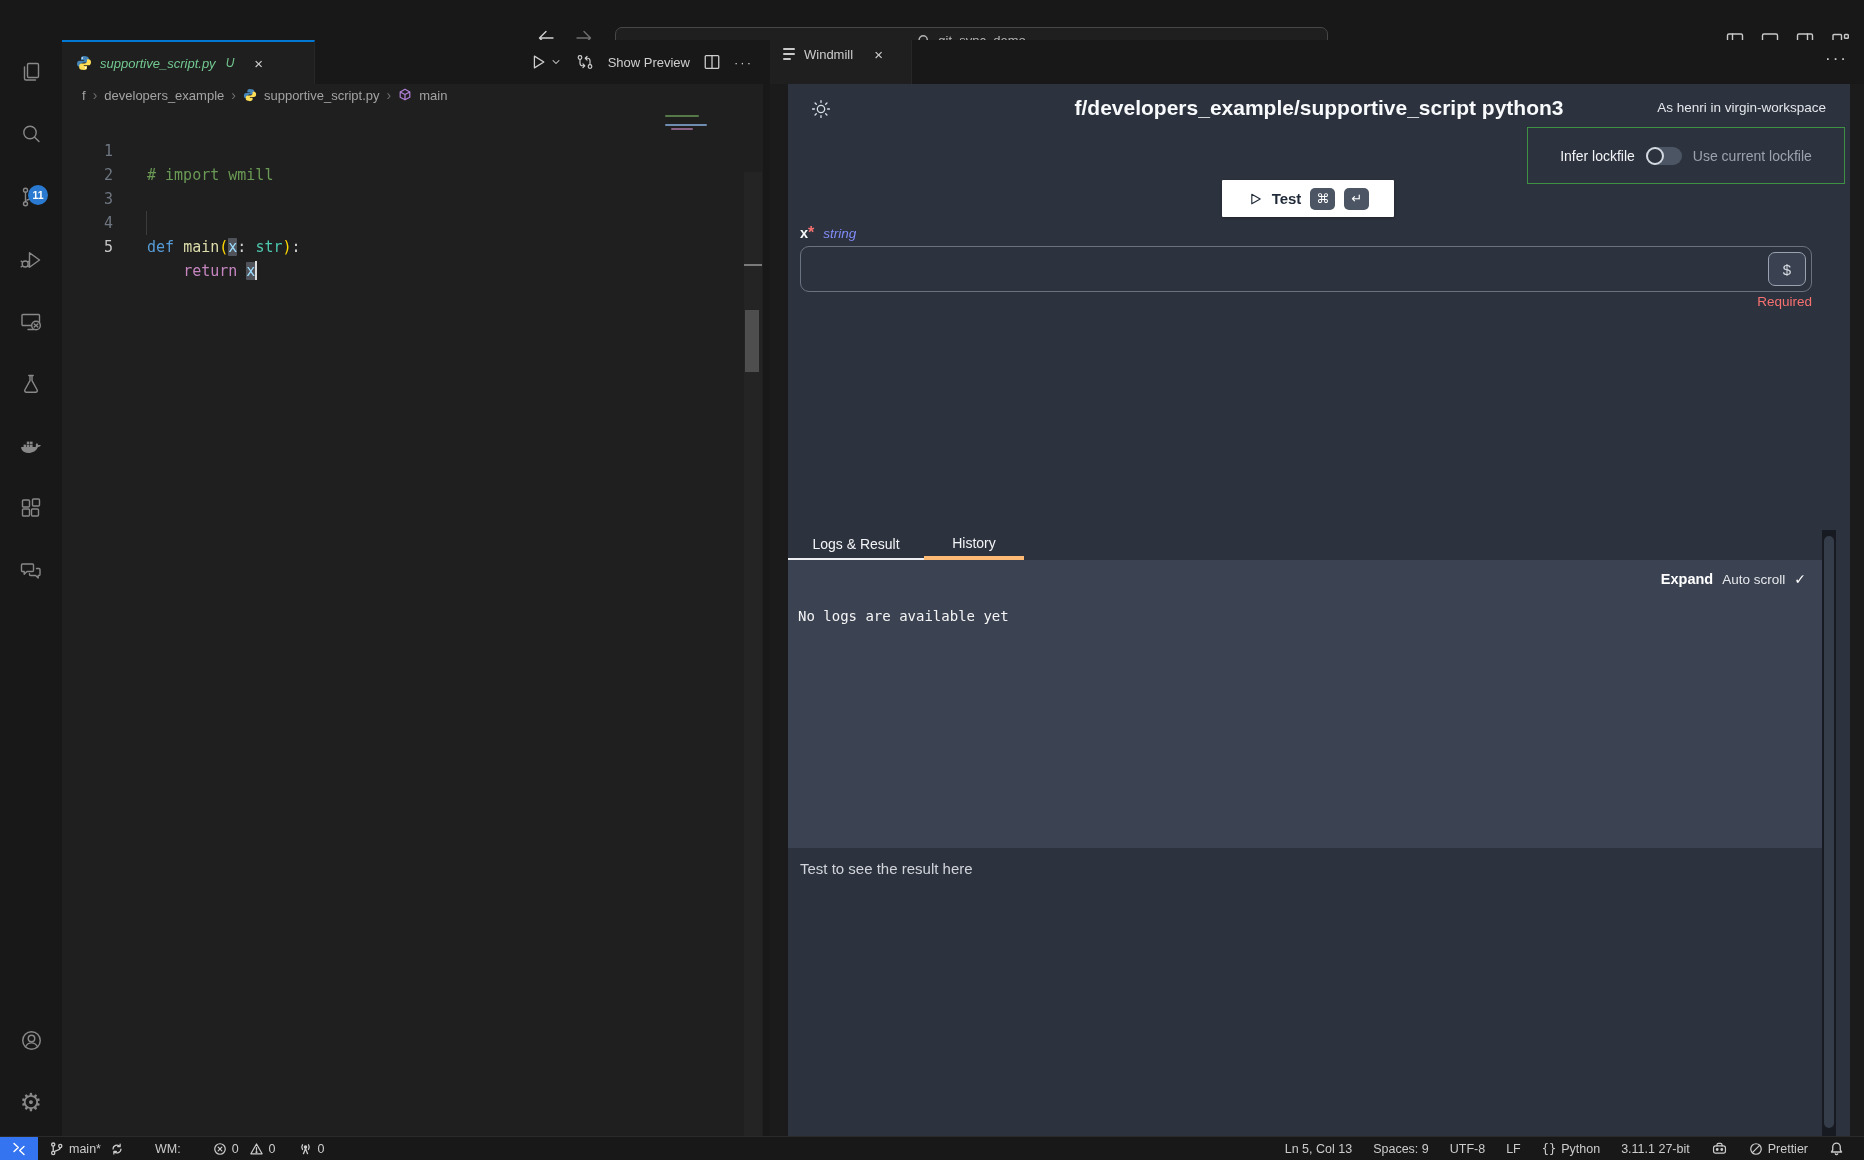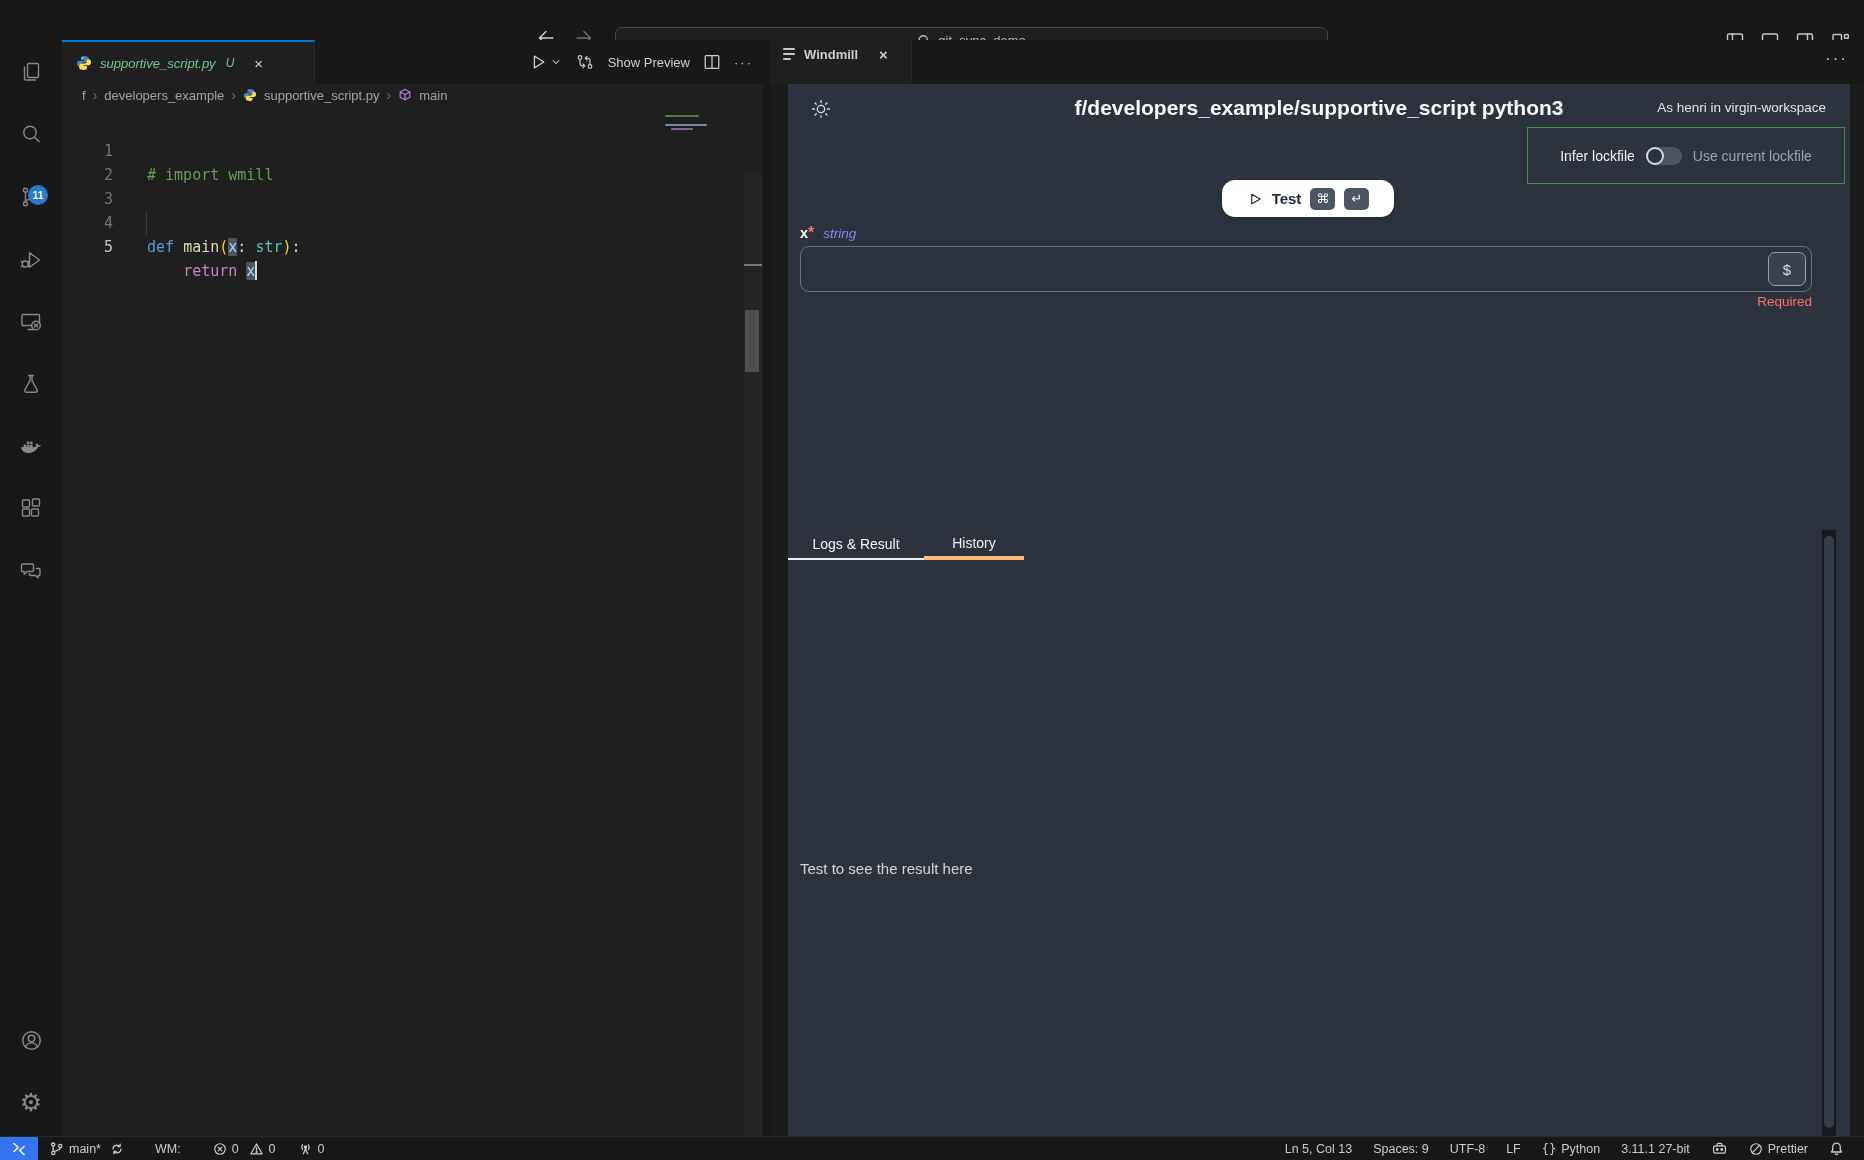--- a/index.html
+++ b/index.html
@@ -52,37 +52,37 @@
   .ed-scroll-track { position:absolute; right:1px; top:66px; bottom:0; width:18px; background:#242424; }
   .ed-scroll-thumb { position:absolute; right:3px; top:138px; width:14px; height:62px; background:#4e4e4e; }
   .ed-ruler-cursor { position:absolute; right:1px; top:158px; width:18px; height:2px; background:#7a7a7a; }
 
   .sash { position:absolute; left:763px; top:40px; width:7px; height:1096px; background:#181818; }
 
   
   .wm-group { position:absolute; left:770px; top:40px; width:1094px; height:1096px; background:#1b1b1b; }
   .wm-tabstrip { position:relative; height:44px; background:#181818; }
   .wm-tab { position:absolute; left:0; top:0; width:142px; height:44px; background:#1f1f1f; border-right:1px solid #272727;
-    display:flex; align-items:center; gap:9px; padding:0 10px 16px 13px; color:#cccccc; font-size:13px;font-weight:bold; }
+    display:flex; align-items:center; gap:9px; padding:0 10px 16px 13px; color:#cccccc; font-size:13px; }
   .wm-logo { display:flex; flex-direction:column; gap:2.5px; }
   .wm-logo div { height:2.2px; background:#c9c9c9; border-radius:1px; }
   .wm-more { position:absolute; right:16px; top:9px; color:#cccccc; font-size:17px; letter-spacing:2px; }
 
   .webview { position:absolute; left:18px; top:44px; width:1062px; height:1052px; background:#2d333e; color:#e5e7eb; }
   .wv-sun { position:absolute; left:22px; top:14px; color:#dbe0e8; }
   .wv-title { position:absolute; left:0; top:12px; width:100%; text-align:center; font-size:21px; font-weight:bold; color:#f8fafc; }
   .wv-context { position:absolute; right:24px; top:16px; font-size:13.5px; color:#e3e6eb; }
   .lockfile-box { position:absolute; left:739px; top:43px; width:318px; height:57px; border:1.5px solid #3e9142;
     display:flex; align-items:center; justify-content:center; gap:11px; }
   .lock-label { font-size:14px; font-weight:normal; color:#f3f4f6; }
   .lock-use { font-size:14px; color:#9ca3af; }
   .toggle { width:36px; height:18px; border-radius:10px; background:#4b5563; position:relative; }
   .toggle-knob { position:absolute; left:0px; top:0px; width:18px; height:18px; border-radius:50%;
     background:#2d333e; border:2px solid #d5dae2; }
-  .test-btn { position:absolute; left:434px; top:96px; width:172px; height:37px; background:#ffffff; border-radius:13px;
+  .test-btn { position:absolute; left:434px; top:96px; width:172px; height:37px; background:#ffffff; border-radius:1px;
     display:flex; align-items:center; justify-content:center; gap:9px; color:#1f2937; box-shadow:0 1px 3px rgba(0,0,0,.35); }
   .test-label { font-size:15px; font-weight:bold; }
   .kbd { min-width:25px; height:22px; padding:0 5px; background:#4b5563; border-radius:5px; color:#ffffff;
     display:flex; align-items:center; justify-content:center; font-size:13px; }
   .arg-row { position:absolute; left:12px; top:140px; display:flex; align-items:baseline; gap:9px; }
   .arg-name { font-size:14.5px; font-weight:bold; color:#f9fafb; }
   .arg-star { color:#f87171; font-weight:bold; }
   .arg-type { font-size:13.5px; font-style:italic; color:#818cf8; }
   .arg-input-wrap { position:absolute; left:12px; top:162px; width:1012px; height:46px; }
   .arg-input { width:100%; height:100%; background:transparent; border:1px solid #6b7280; border-radius:9px;
@@ -399,20 +399,28 @@
         <input class="arg-input" style="">
         <span class="dollar-btn">$</span>
       </div>
       <div class="required-msg">Required</div>
 
       <div class="wv-tabs">
         <div class="wv-tab logs">Logs &amp; Result</div>
         <div class="wv-tab history">History</div>
       </div>
 
+      <div class="logs-panel">
+        <div class="logs-topright">
+          <span class="logs-expand">Expand</span>
+          <span class="logs-autoscroll">Auto scroll</span>
+          <span class="logs-check">✓</span>
+        </div>
+        <div class="logs-empty">No logs are available yet</div>
+      </div>
 
       <div class="result-placeholder">Test to see the result here</div>
 
       <div class="wv-scroll-track">
         <div class="wv-scroll-thumb"></div>
       </div>
     </div>
   </div>
 
   <div class="statusbar">

